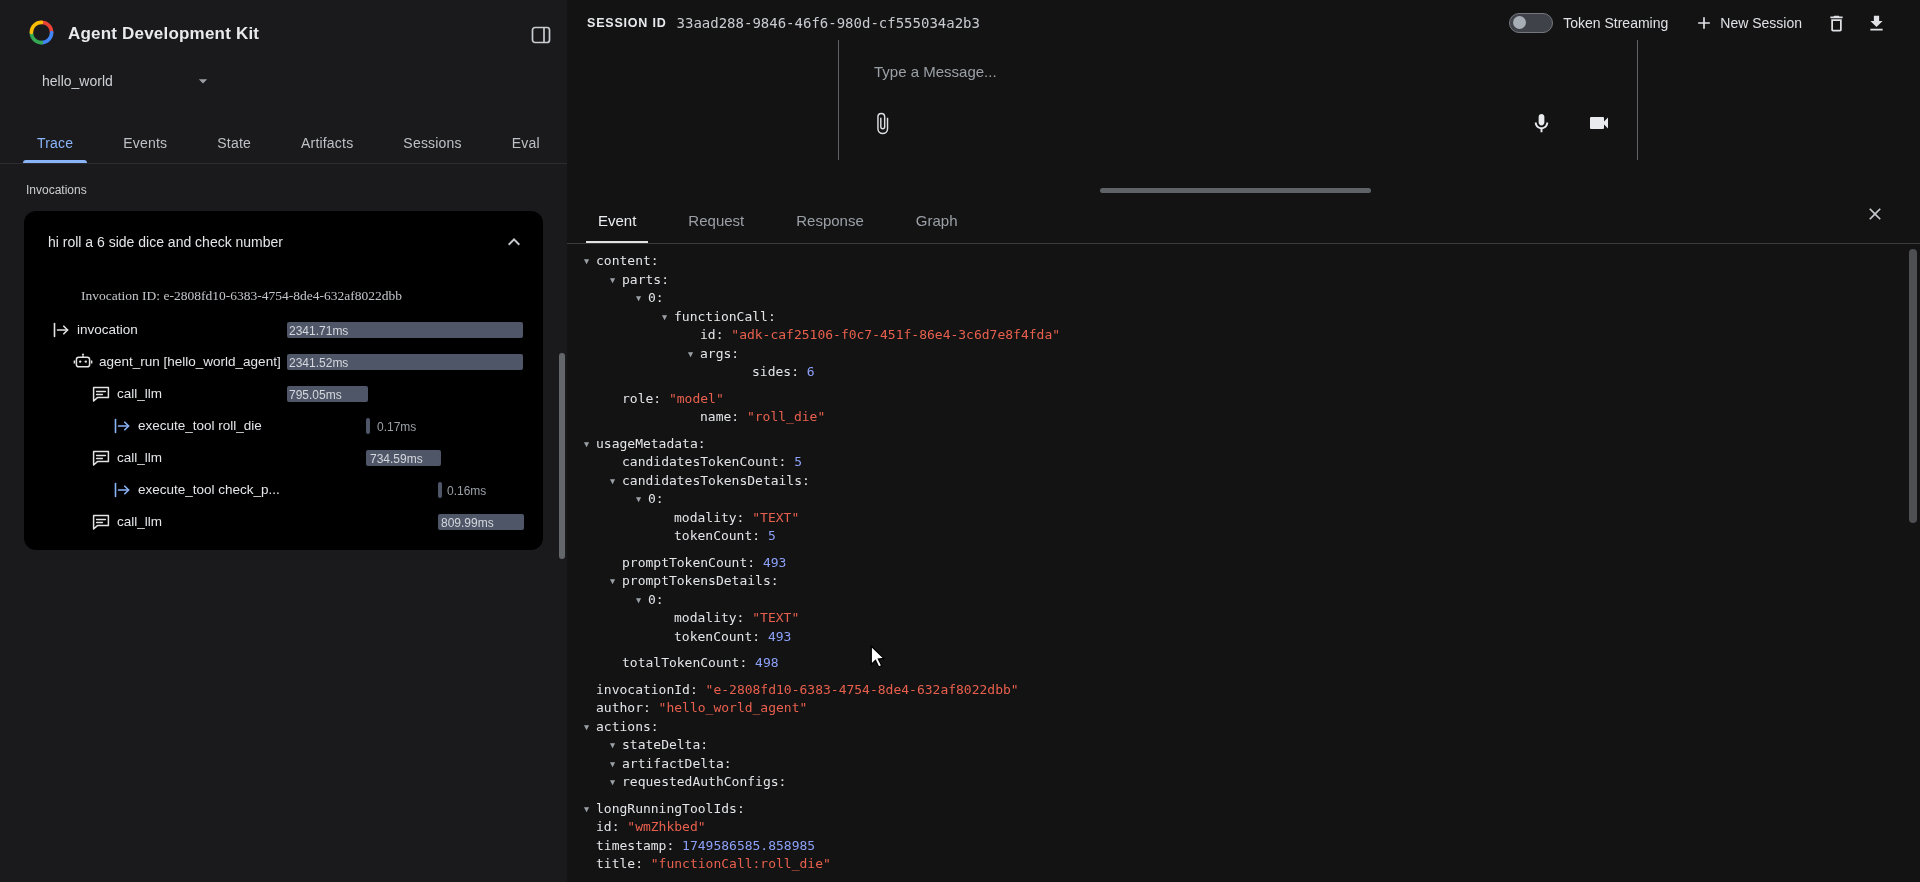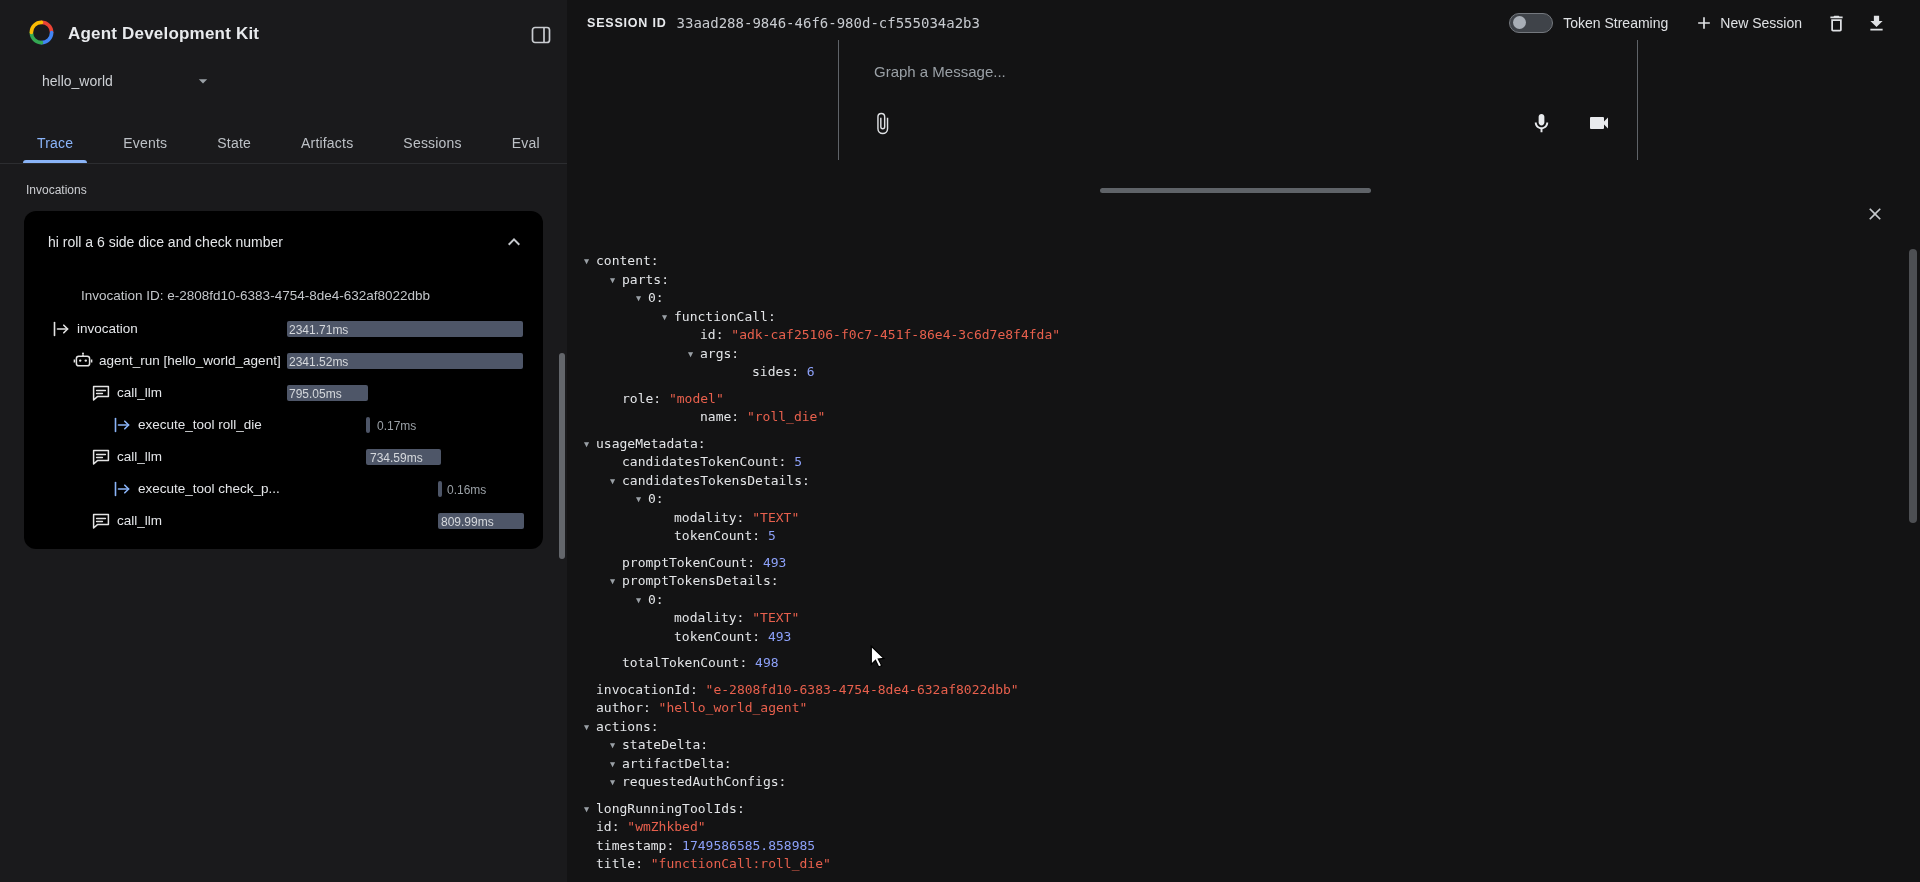--- a/index.html
+++ b/index.html
@@ -22,21 +22,21 @@
   .sb-tab { position:relative; display:flex; align-items:center; padding:0 20px; margin:0 5px; font-size:14px; letter-spacing:.2px; color:#bdc1c6; cursor:pointer; white-space:nowrap; }
   .sb-tab.active { color:var(--accent); font-weight:500; }
   .sb-tab.active::after { content:""; position:absolute; left:6px; right:6px; bottom:0; height:3px; border-radius:3px 3px 0 0; background:var(--accent); }
 
   .invocations-label { position:absolute; left:26px; top:183px; font-size:12px; color:#ccced2; }
 
   .inv-card { position:absolute; left:24px; top:211px; width:519px; background:#000000; border-radius:12px; padding-bottom:12px; }
   .inv-card-header { height:61px; display:flex; align-items:center; padding:0 17px 0 24px; cursor:pointer; }
   .inv-prompt { flex:1; font-size:14px; color:#e4e6e9; white-space:nowrap; overflow:hidden; }
   .chevron-up { width:24px; height:24px; flex:0 0 auto; }
-  .inv-id { padding:16px 0 10px 57px; font-size:13.5px; color:#c3c6ca; white-space:nowrap; }
+  .inv-id { padding:16px 0 10px 57px; font-size:13.5px; color:#c3c6ca; white-space:nowrap;font-family:Liberation Serif, serif; }
 
   .trace-rows { position:relative; }
   .trace-row { position:relative; height:32px; cursor:pointer; }
   .trace-icon { position:absolute; top:6px; width:20px; height:20px; }
   .trace-label { position:absolute; top:8px; font-size:13.5px; font-weight:500; color:#e4e6e9; white-space:nowrap; }
   .trace-bar { position:absolute; top:8px; height:16px; border-radius:2px; background:var(--bar); }
   .trace-duration { position:absolute; top:10px; font-size:12px; color:#d5d8dc; white-space:nowrap; z-index:2; }
   .trace-duration.off { color:#9aa0a6; }
 
   .sb-scroll-thumb { position:absolute; right:2px; top:353px; width:6px; height:206px; background:#63666b; border-radius:3px; cursor:pointer; }
@@ -241,39 +241,45 @@
           <svg width="21" height="21" viewBox="0 0 24 24">
               <path d="M19 9h-4V3H9v6H5l7 7 7-7zM5 18v2h14v-2H5z" fill="#dfe1e4"></path>
             </svg>
         </span>
       </div>
     </div>
 
     <div class="chat-clip">
       <div class="composer"></div>
     </div>
-    <div class="composer-placeholder">Graph a Message...</div>
+    <div class="composer-placeholder">Type a Message...</div>
     <span class="float-btn attach-btn">
       <svg width="23" height="23" viewBox="0 0 24 24">
           <path d="M16.5 6v11.5a4.25 4.25 0 0 1-8.5 0V5a2.75 2.75 0 0 1 5.5 0v10.5a1.25 1.25 0 0 1-2.5 0V6H9.5v9.5a2.75 2.75 0 0 0 5.5 0V5a4.25 4.25 0 0 0-8.5 0v12.5a5.75 5.75 0 0 0 11.5 0V6h-1.5z" fill="#dfe1e4"></path>
         </svg>
     </span>
     <span class="float-btn mic-btn">
       <svg width="23" height="23" viewBox="0 0 24 24">
           <path d="M12 14c1.66 0 3-1.34 3-3V5c0-1.66-1.34-3-3-3S9 3.34 9 5v6c0 1.66 1.34 3 3 3zm5-3c0 2.76-2.24 5-5 5s-5-2.24-5-5H5c0 3.53 2.61 6.43 6 6.92V21h2v-3.08c3.39-.49 6-3.39 6-6.92h-2z" fill="#e8eaed"></path>
         </svg>
     </span>
     <span class="float-btn cam-btn">
       <svg width="24" height="24" viewBox="0 0 24 24">
           <path d="M17 10.5V7a1 1 0 0 0-1-1H4a1 1 0 0 0-1 1v10a1 1 0 0 0 1 1h12a1 1 0 0 0 1-1v-3.5l4 4v-11l-4 4z" fill="#e8eaed"></path>
         </svg>
     </span>
 
     <div class="h-scroll-thumb"></div>
 
+    <nav class="detail-tabs" id="detail-tabs">
+        <div class="detail-tab active">Event</div>
+        <div class="detail-tab">Request</div>
+        <div class="detail-tab">Response</div>
+        <div class="detail-tab">Graph</div>
+      </nav>
     <span class="detail-close">
       <svg width="20" height="20" viewBox="0 0 24 24">
           <path d="M19 6.41L17.59 5 12 10.59 6.41 5 5 6.41 10.59 12 5 17.59 6.41 19 12 13.41 17.59 19 19 17.59 13.41 12z" fill="#c6c9cd"></path>
         </svg>
     </span>
 
     <div class="json-tree" id="json-tree">
         <div class="json-line" style="padding-left: 12px;">
           <span class="tri">▼</span>
           <span class="json-key">content:</span>

